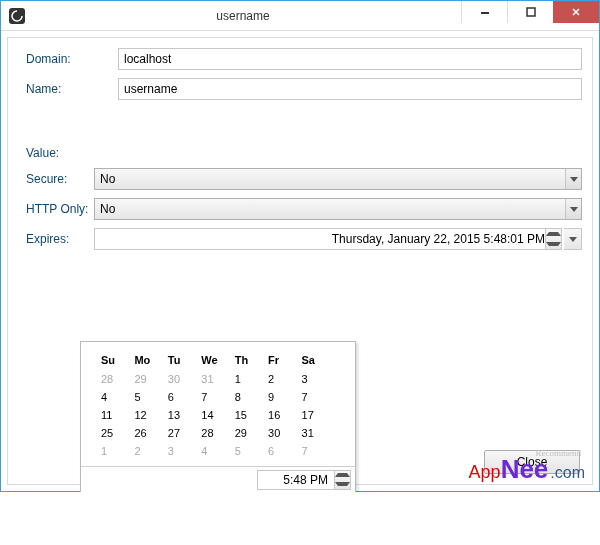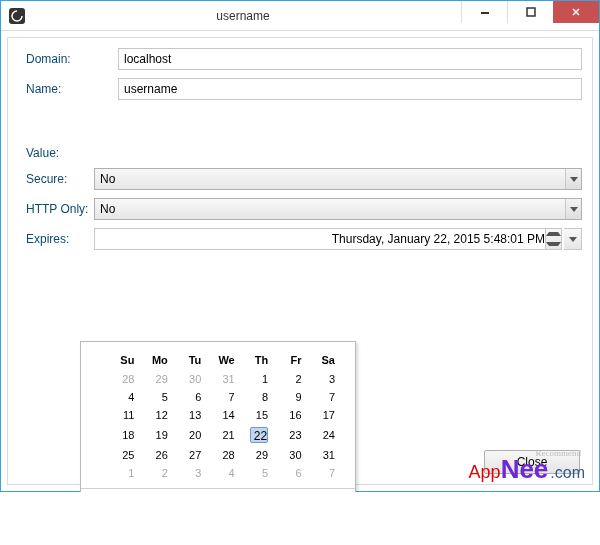--- a/index.html
+++ b/index.html
@@ -29,21 +29,21 @@
   .spin div{flex:1; display:flex;align-items:center;justify-content:center;}
   .drop { width:18px; height:22px; border:1px solid #c7c7c7; border-left:none; display:flex;align-items:center;justify-content:center; background:linear-gradient(#f8f8f8,#e6e6e6); margin-left:2px;}
   .closebtn { position:absolute; right:12px; bottom:10px; width:96px; height:24px; border:1px solid #adadad; background:linear-gradient(#f7f7f7,#e5e5e5); border-radius:2px; display:flex;align-items:center;justify-content:center;}
   
   .cal-popup { position:absolute; left:79px; top:340px; width:276px; border:1px solid #b9b9b9; background:#fff; box-shadow:2px 2px 3px rgba(0,0,0,.15);}
   .cal-hdr { height:34px; background:linear-gradient(#b8c9df,#8fa6c4); display:flex; align-items:center; justify-content:space-between; padding:0 12px; color:#000; font-weight:bold; border-bottom:1px solid #9ab;}
   .cal-hdr .nav { width:0;height:0; cursor:pointer;}
   .nav.prev { border-top:5px solid transparent;border-bottom:5px solid transparent;border-right:7px solid #333;}
   .nav.next { border-top:5px solid transparent;border-bottom:5px solid transparent;border-left:7px solid #333;}
   .cal-body { padding: 8px 20px 6px 20px; }
-  table.cal { width:100%; border-collapse:collapse; text-align:right;}
+  table.cal { width:100%; border-collapse:collapse; text-align:left;}
   table.cal th { font-weight:bold; color:#000; padding:4px 0; font-size:11px;}
   table.cal td { padding:3px 0; font-size:11px; color:#000; width:14.28%;}
   table.cal td.dim { color:#a8a8a8;}
   table.cal td.sel span{ display:inline-block; width:18px; height:16px; line-height:16px; background:#c3d6ef; border:1px solid #6d99cf; border-radius:2px;}
   .cal-time { height:26px; border-top:1px solid #d0d0d0; display:flex; align-items:center; justify-content:flex-end; padding-right:4px;}
   .cal-time .tfield { height:20px; border:1px solid #c7c7c7; background:#fff; padding:0 6px; display:flex;align-items:center; width:78px; justify-content:flex-end; font-size:11px;}
   .cal-time .spin { height:20px;}
   
   .wm { position:absolute; right:14px; bottom:6px; display:flex; align-items:baseline; font-family:"Segoe Script","Comic Sans MS",cursive;}
   .wm .app { color:#e60000; font-size:18px; font-weight:normal;}
@@ -183,29 +183,20 @@
             <tr>
               <td>11</td>
               <td>12</td>
               <td>13</td>
               <td>14</td>
               <td>15</td>
               <td>16</td>
               <td>17</td>
             </tr>
             <tr>
-              <td>18</td>
-              <td>19</td>
-              <td>20</td>
-              <td>21</td>
-              <td class="sel"><span>22</span></td>
-              <td>23</td>
-              <td>24</td>
-            </tr>
-            <tr>
               <td>25</td>
               <td>26</td>
               <td>27</td>
               <td>28</td>
               <td>29</td>
               <td>30</td>
               <td>31</td>
             </tr>
             <tr>
               <td class="dim">1</td>

